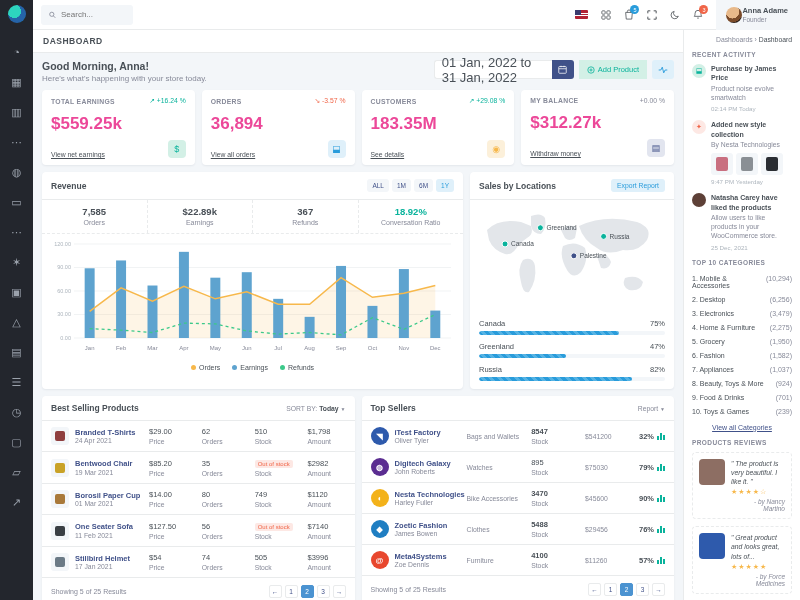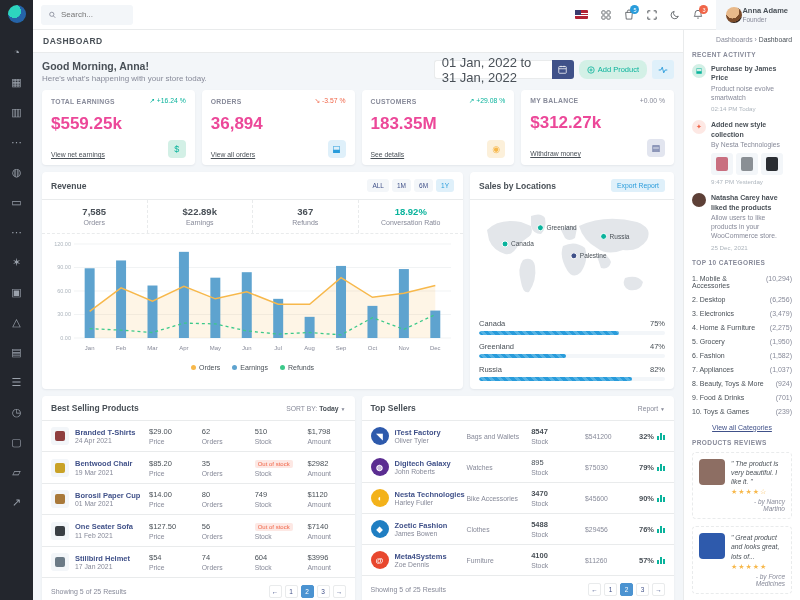--- a/index.html
+++ b/index.html
@@ -36,21 +36,21 @@
   .scroll-area { flex:1; overflow:hidden; padding:7px 9px; }
 
   
   .greet-row { display:flex; align-items:flex-start; margin-bottom:7px; }
   .greet-title { font-size:10.5px; font-weight:bold; color:#495057; }
   .greet-sub { font-size:8px; color:#878a99; margin-top:2px; }
   .greet-actions { margin-left:auto; display:flex; gap:5px; align-items:center; }
   .date-wrap { display:flex; }
   .date-input { background:#fff; border:1px solid #e9ebec; border-right:0; border-radius:3px 0 0 3px; height:19px; padding:0 7px; font-size:13px; color:#495057; display:flex; align-items:center; width:118px; }
   .date-btn { width:22px; height:19px; background:#405189; color:#fff; border-radius:0 3px 3px 0; display:flex; align-items:center; justify-content:center; cursor:pointer; }
-  .btn-add { height:19px; background:#d3f0e6; color:#0ab39c; border:0; border-radius:8px; font-size:7.5px; display:flex; align-items:center; gap:3px; padding:0 8px; cursor:pointer; font-family:inherit; }
+  .btn-add { height:19px; background:#d3f0e6; color:#0ab39c; border:0; border-radius:0; font-size:7.5px; display:flex; align-items:center; gap:3px; padding:0 8px; cursor:pointer; font-family:inherit; }
   .btn-pulse { width:22px; height:19px; background:#dff0fa; color:#299cdb; border-radius:3px; display:flex; align-items:center; justify-content:center; cursor:pointer; }
 
   
   .stats-row { display:flex; gap:7px; margin-bottom:7px; }
   .card { background:#fff; border-radius:4px; box-shadow:0 1px 2px rgba(56,65,74,.08); }
   .stat-card { flex:1; padding:7px 9px; }
   .stat-top { display:flex; justify-content:space-between; align-items:center; }
   .stat-label { font-size:6.8px; font-weight:bold; color:#878a99; letter-spacing:.3px; }
   .stat-delta { font-size:6.8px; }
   .up { color:#0ab39c; } .down { color:#f06548; } .flat { color:#878a99; }
@@ -552,21 +552,21 @@
        </div>
        <div class="mini-col">
                       <div class="mini-val">$54</div>
                       <div class="mini-lab">Price</div>
                     </div>
        <div class="mini-col">
                       <div class="mini-val">74</div>
                       <div class="mini-lab">Orders</div>
                     </div>
        <div class="mini-col">
-                      <div class="mini-val">604</div>
+                      <div class="mini-val">505</div>
                       <div class="mini-lab">Stock</div>
                     </div>
        <div class="mini-col" style="flex:0 0 38px">
                       <div class="mini-val">$3996</div>
                       <div class="mini-lab">Amount</div>
                     </div>
                   </div>
                 </div>
               <div class="tfoot">
                 <span class="tfoot-txt">Showing 5 of 25 Results</span>

